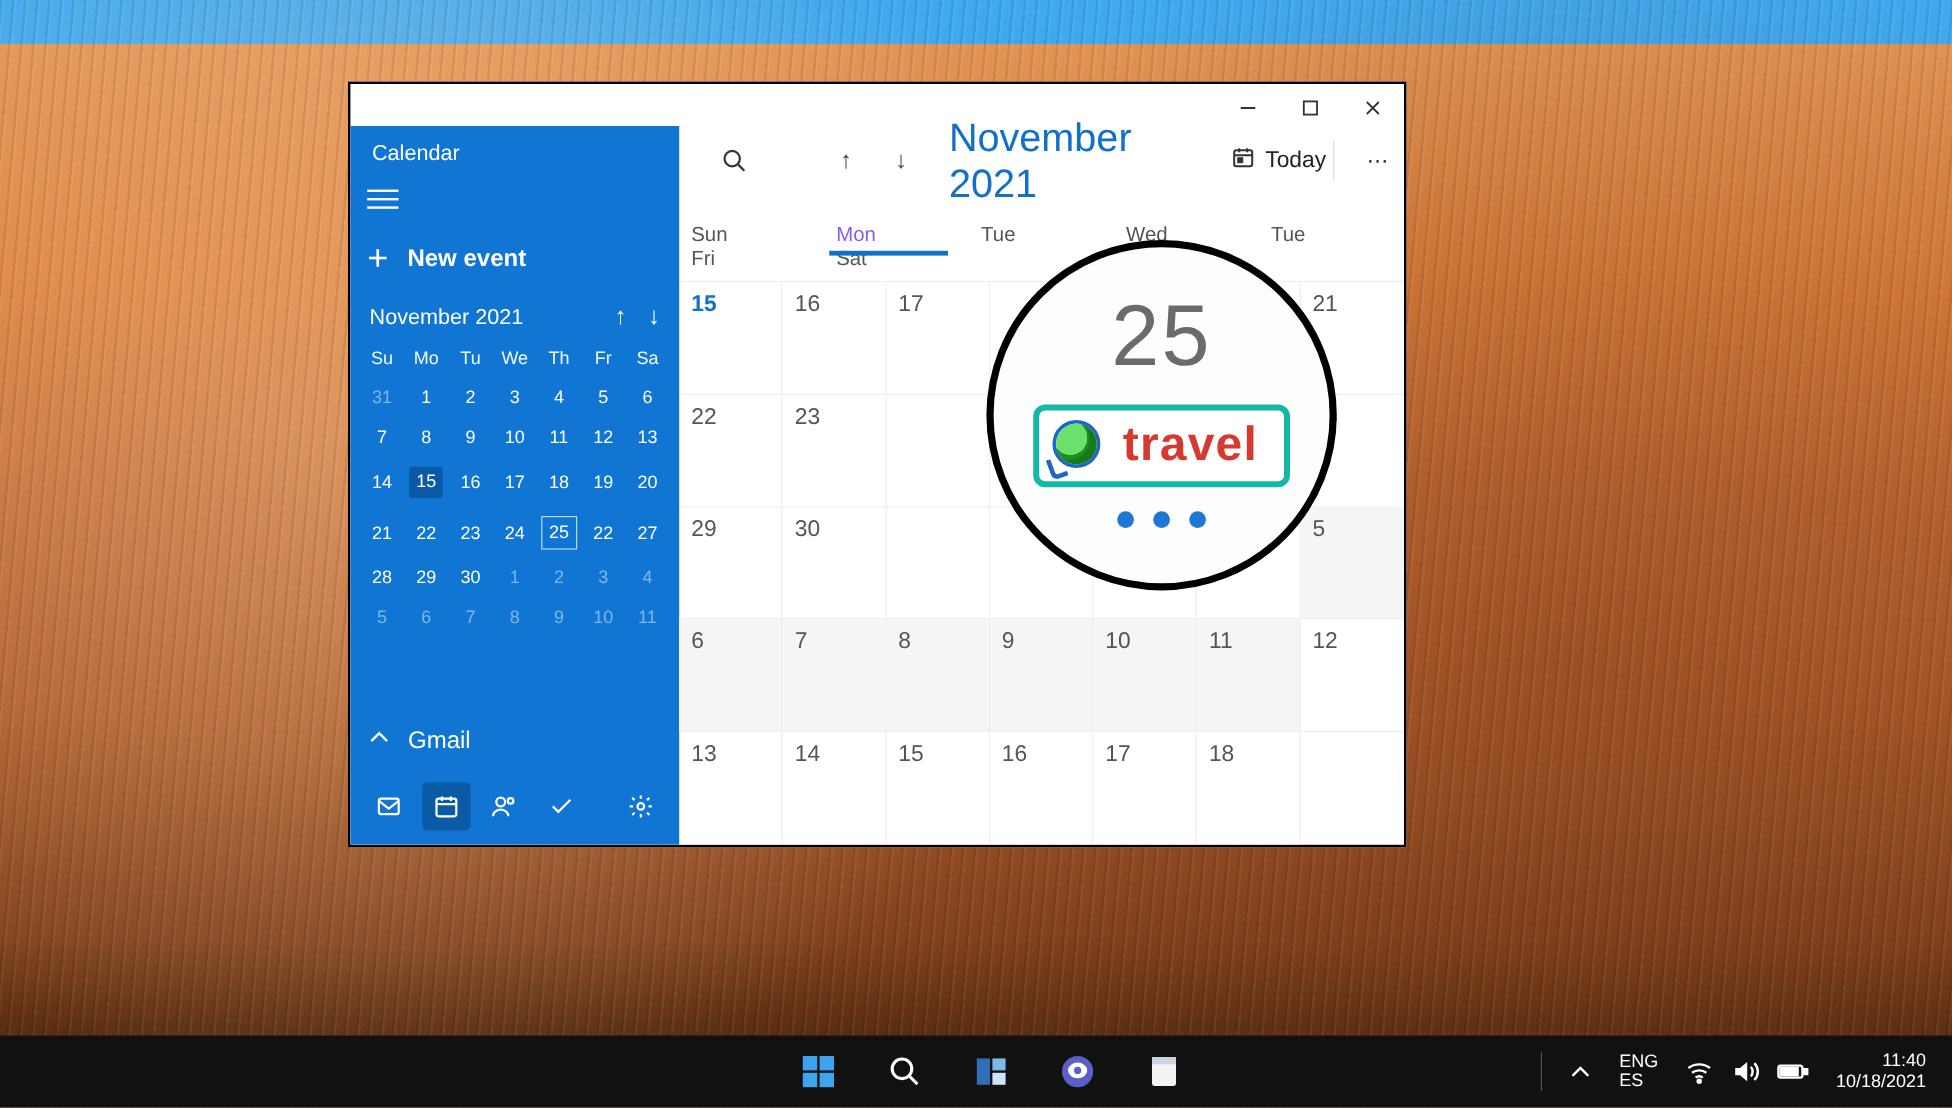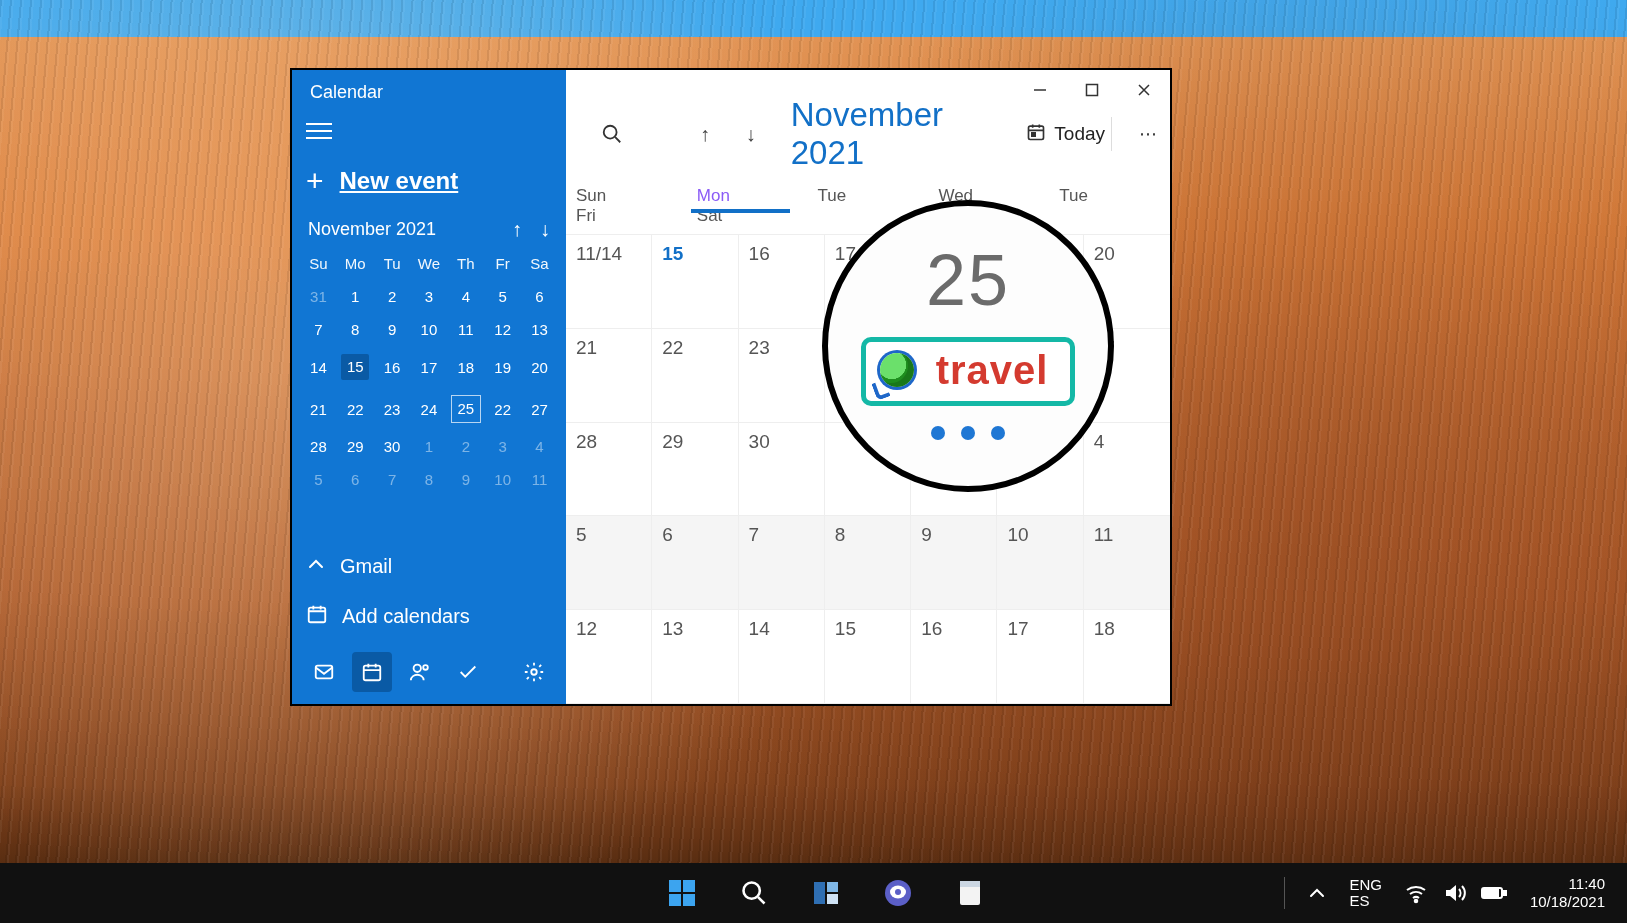--- a/index.html
+++ b/index.html
@@ -32,28 +32,28 @@
   .taskbar .tb-icon { width:44px; height:44px; display:flex; align-items:center; justify-content:center; border-radius:6px; }
   .tray-icons { display:flex; gap:14px; align-items:center; }
   .tray-icons svg { display:block; }
 
   
   .window {
     position:absolute; top:68px; left:290px; width:882px; height:638px;
     background:#fff; border:2px solid #000; display:flex; overflow:hidden;
   }
   .sidebar {
-    width:274px; background:#1176d3; color:#fff; display:flex; flex-direction:column;
+    width:274px; background:#1176d3; color:#fff; display:flex; flex-direction:column;margin-top:35px;
   }
   .titlebar-left { height:44px; display:flex; align-items:center; padding:0 18px; font-size:18px; }
   .hamburger { padding:4px 14px 16px; }
   .hamburger div { width:26px; height:2px; background:#fff; margin:5px 0; }
   .new-event { display:flex; align-items:center; gap:16px; padding:6px 14px 22px; }
   .new-event .plus { font-size:30px; font-weight:300; line-height:1; }
-  .new-event .txt { font-size:24px; font-weight:600;text-decoration:underline; }
+  .new-event .txt { font-size:20px; font-weight:600; }
 
   .mini-head { display:flex; align-items:center; justify-content:space-between; padding:0 16px 8px; font-size:18px; }
   .mini-head .arrows { display:flex; gap:18px; font-size:20px; }
 
   .mini-cal { padding:0 8px 10px; }
   .mini-cal table { width:100%; border-collapse:collapse; text-align:center; }
   .mini-cal th { font-weight:400; font-size:15px; padding:6px 0 8px; opacity:0.95; }
   .mini-cal td { font-size:15px; padding:8px 0; position:relative; }
   .mini-cal td.dim { opacity:0.45; }
   .mini-cal td.sel span { background:#0a5aa5; display:inline-block; width:28px; height:26px; line-height:26px; border-radius:2px; }
@@ -225,29 +225,20 @@
 
     <div class="side-item">
       <span class="chev">
         <svg width="20" height="20" viewBox="0 0 20 20">
             <path d="M4 13l6-6 6 6" stroke="#fff" stroke-width="2" fill="none" stroke-linecap="round"></path>
           </svg>
       </span>
       <span>Gmail</span>
     </div>
 
-    <div class="side-item">
-      <span>
-        <svg width="22" height="22" viewBox="0 0 24 24" fill="none" stroke="#fff" stroke-width="2">
-          <rect x="3" y="5" width="18" height="16" rx="2"></rect>
-            <path d="M3 9h18M8 3v4M16 3v4"></path>
-        </svg>
-      </span>
-      <span>Add calendars</span>
-    </div>
 
     <div class="side-bottom">
       <div class="group">
         <div class="nav-btn">
           <svg width="22" height="22" viewBox="0 0 24 24" fill="none" stroke="#fff" stroke-width="2">
               <rect x="3" y="5" width="18" height="14" rx="2"></rect>
               <path d="M3 7l9 7 9-7"></path>
             </svg>
         </div>
         <div class="nav-btn active">
@@ -325,21 +316,20 @@
         <div>Sun</div>
         <div class="mon">Mon</div>
         <div>Tue</div>
         <div>Wed</div>
         <div>Tue</div>
         <div>Fri</div>
         <div>Sat</div>
       </div>
 
     <div class="grid" id="month-grid">
-        <div class="cell"><span class="d">11/14</span></div>
         <div class="cell"><span class="d today">15</span></div>
         <div class="cell"><span class="d">16</span></div>
         <div class="cell"><span class="d">17</span></div>
         <div class="cell"><span class="d"></span></div>
         <div class="cell"><span class="d">19</span></div>
         <div class="cell"><span class="d">20</span></div>
         <div class="cell"><span class="d">21</span></div>
         <div class="cell"><span class="d">22</span></div>
         <div class="cell"><span class="d">23</span></div>
         <div class="cell"><span class="d"></span></div>

